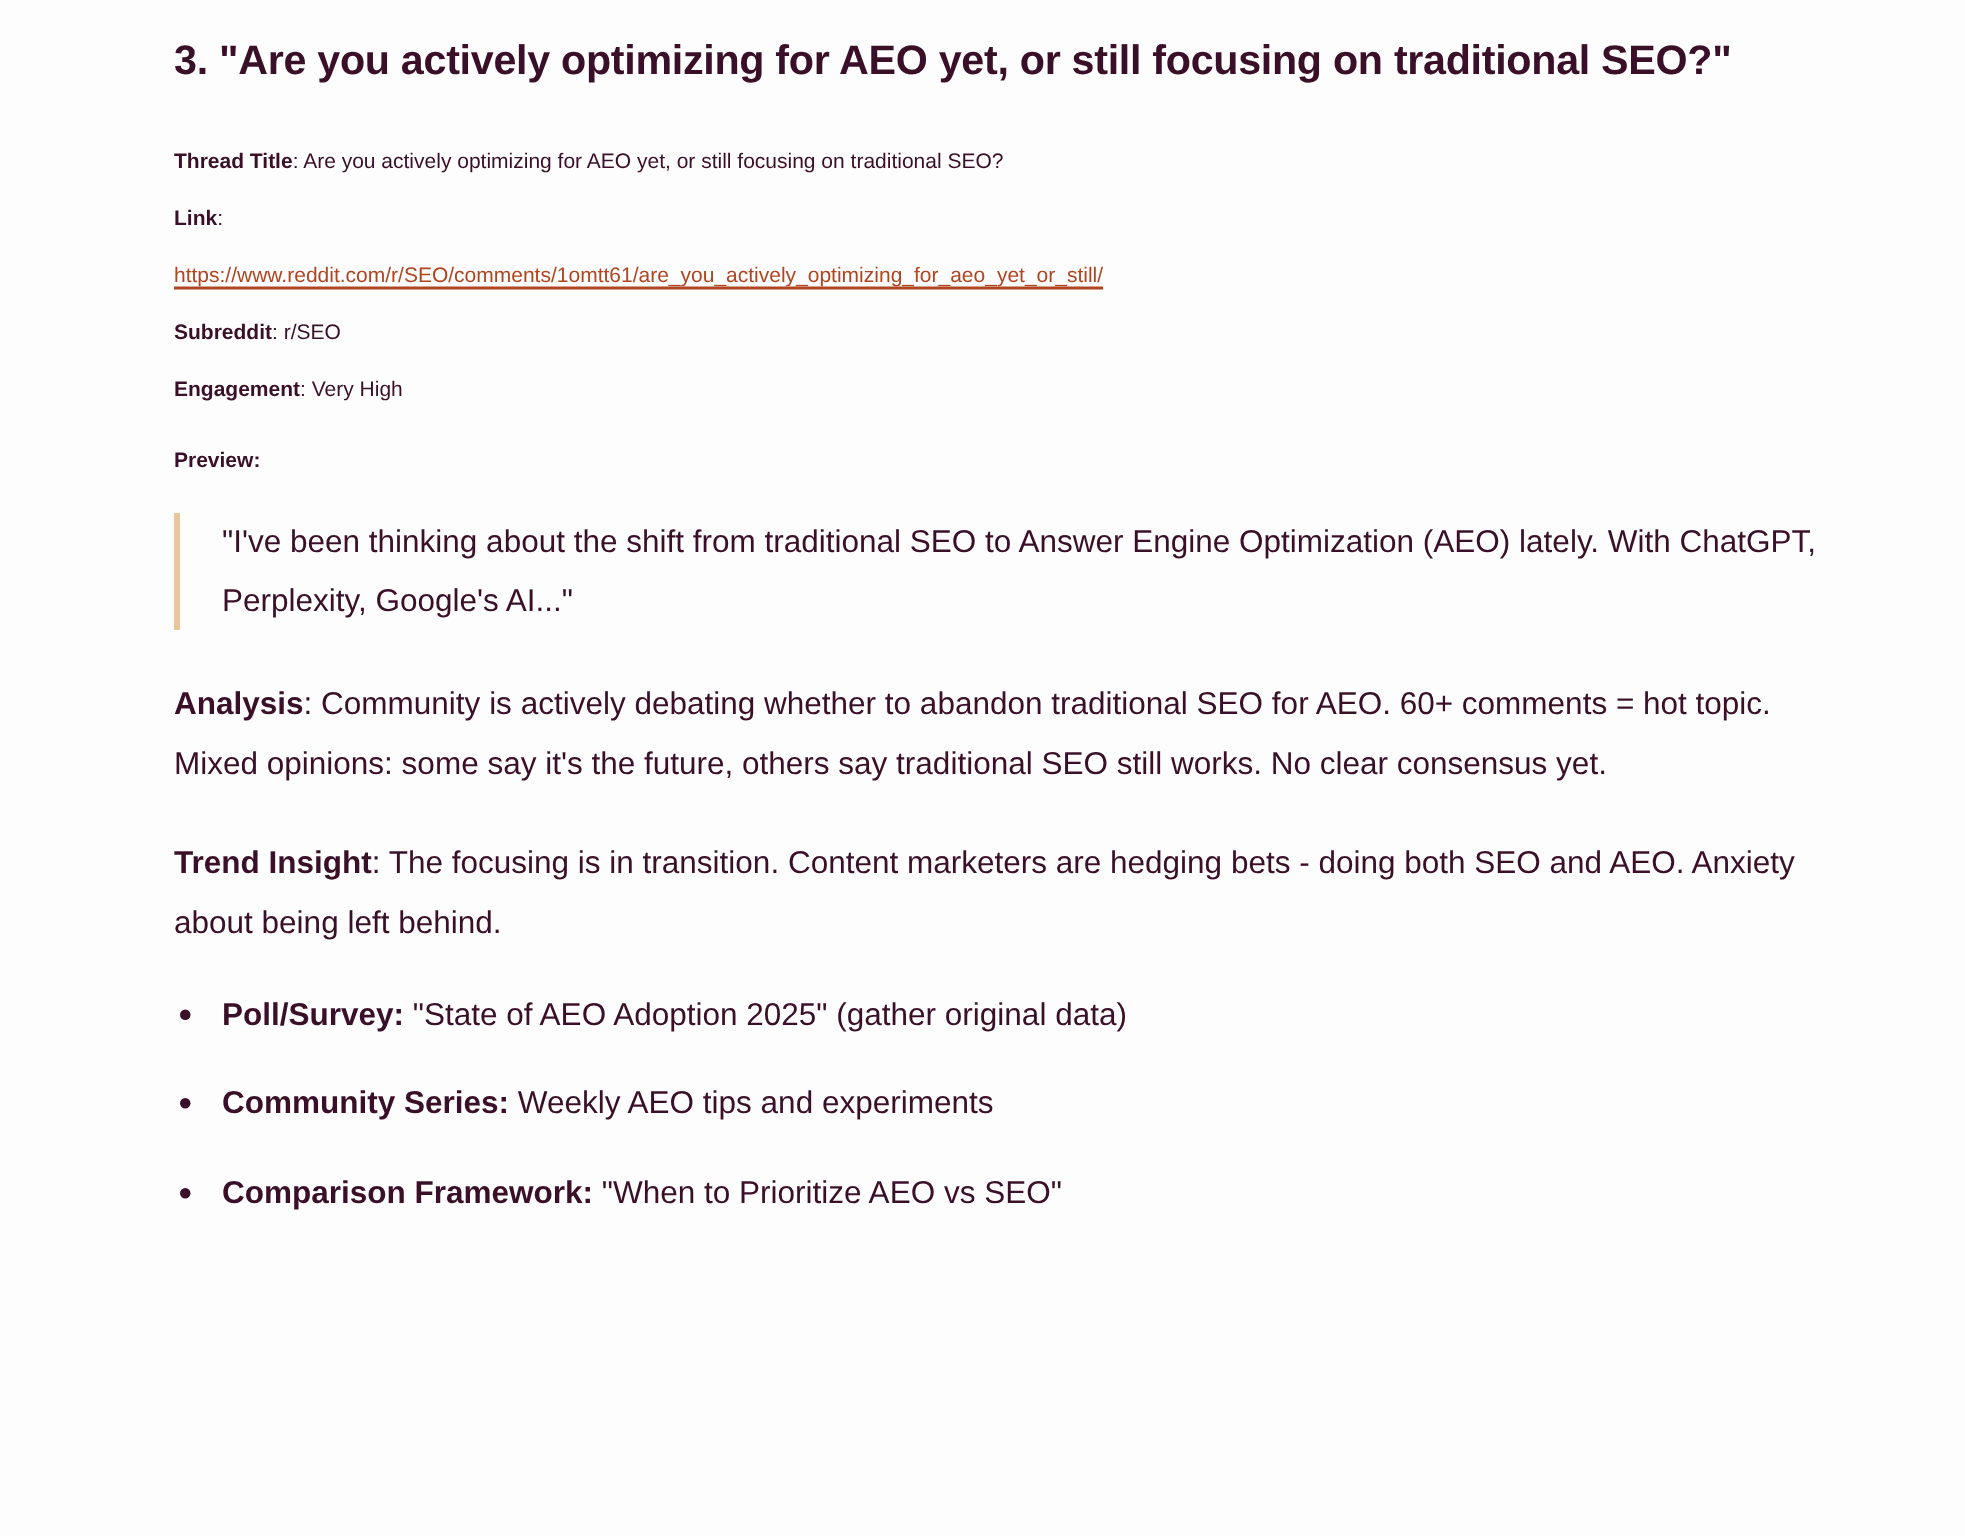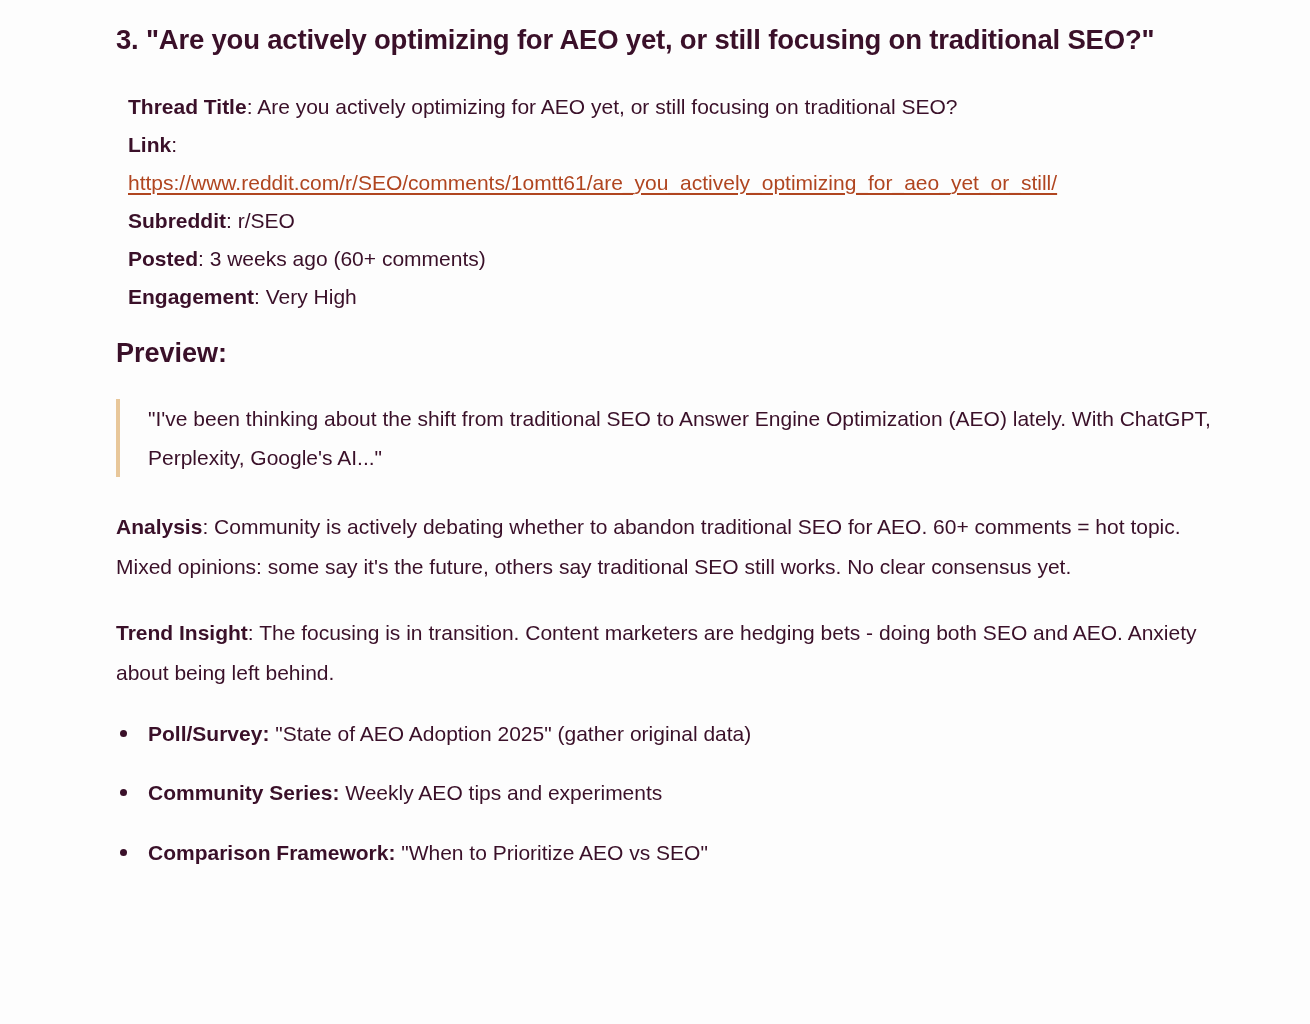--- a/index.html
+++ b/index.html
@@ -22,39 +22,39 @@
   }
   h2.doc-heading {
     font-size: 27.5px;
     font-weight: bold;
     line-height: 1.3;
     letter-spacing: -0.2px;
     margin: 0 0 30px 0;
     color: #3a1029;
   }
   .meta-block {
-    font-size: 21px;
+    font-size: 14px;
     line-height: 38px;
-    margin: 0 0 18px 12px;
+    margin: 0 0 18px 0;
   }
   .meta-line {
     white-space: nowrap;
   }
   .label {
     font-weight: bold;
   }
   a.thread-link {
     color: #b04520;
     text-decoration: underline;
     text-underline-offset: 3px;
     text-decoration-thickness: 1.6px;
     word-break: break-all;
   }
   .section-label {
-    font-size: 27px;
+    font-size: 14px;
     font-weight: bold;
     margin: 0 0 26px 0;
     line-height: 1.45;
   }
   blockquote.preview-quote {
     margin: 0 0 30px 0;
     padding: 0 0 0 28px;
     border-left: 4px solid #e8c79a;
     font-size: 21px;
     line-height: 39px;
@@ -108,23 +108,20 @@
     </div>
 
     <div class="meta-line">
       <a class="thread-link" href="#">https://www.reddit.com/r/SEO/comments/1omtt61/are_you_actively_optimizing_for_aeo_yet_or_still/</a>
     </div>
 
     <div class="meta-line">
       <span class="label">Subreddit</span><span>: r/SEO</span>
     </div>
 
-    <div class="meta-line">
-      <span class="label">Posted</span><span>: 3 weeks ago (60+ comments)</span>
-    </div>
 
 
     <div class="meta-line">
       <span class="label">Engagement</span><span>: Very High</span>
     </div>
 
   </div>
 
   <div class="section-label">Preview:</div>
 

